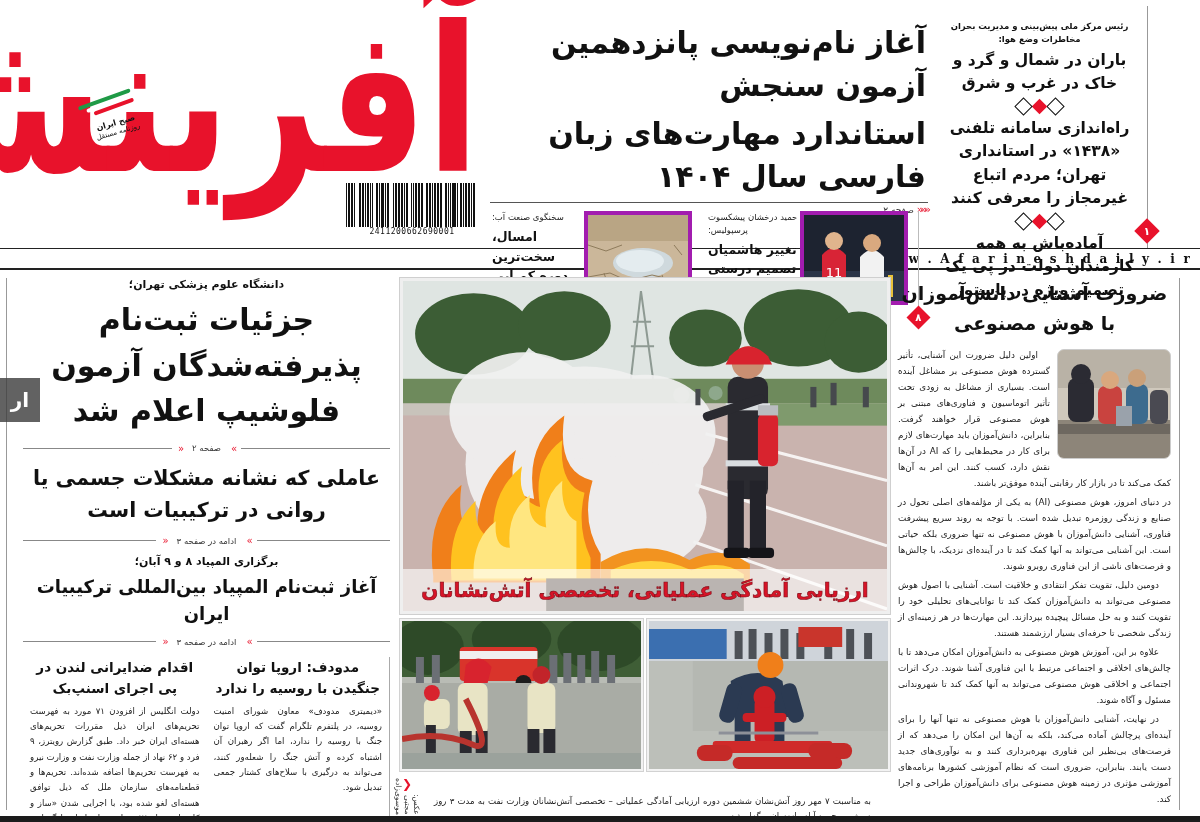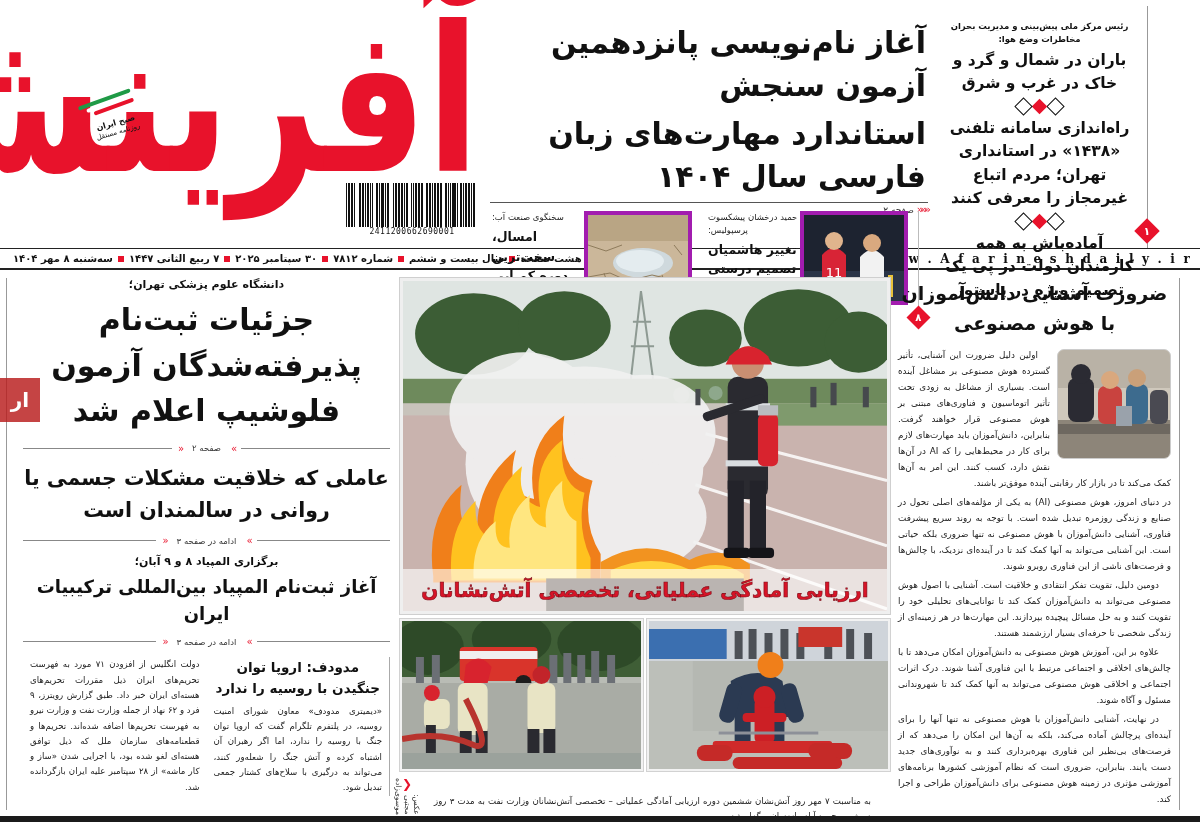--- a/index.html
+++ b/index.html
@@ -127,21 +127,21 @@
   .caption p{margin:17px;font-size:8.6px;line-height:1.72;text-align:justify;color:#1a1a1a;}
 
   
   .lcol{width:286px;flex:none;padding:0 8px 0 4px;border-right:1.5px solid #999;box-sizing:border-box;direction:rtl;position:relative;}
   .l-head{text-align:center;font-size:19px;font-weight:bold;line-height:1.6;color:#111;margin-bottom:8px;}
   .l-body{font-size:8.8px;line-height:1.82;text-align:justify;color:#1a1a1a;}
   .l-thumb{width:112px;height:108px;float:right;margin:2px 0 4px 7px;border-radius:7px;overflow:hidden;border:1px solid #ccc;position:relative;background:#cfc7bc;}
   .l-para{margin:0 0 3px;}
   .l-para.indent{text-indent:12px;}
 
-  .watermark{position:absolute;left:0;top:378px;width:40px;height:44px;background:#b91c1c;opacity:.82;
+  .watermark{position:absolute;left:0;top:378px;width:40px;height:44px;background:#404040;opacity:.82;
              display:flex;align-items:center;justify-content:center;color:#fff;font-size:20px;font-weight:bold;}
   .footrule{position:absolute;left:0;right:0;bottom:0;height:6px;background:#1b1b1b;}
 </style>
 </head>
 <body>
 
 <div class="page">
 
   <div class="topband">
 
@@ -293,71 +293,57 @@
         <div class="lt-title">آماده‌باش به همه کارمندان دولت در پی یک تصمیم ویژه در پاستور</div>
       </div>
       <div class="pgdia-left">
         <b>۱</b>
       </div>
     </div>
   </div>
 
   <div class="datebar">
     <div class="site">w w w . A f a r i n e s h d a i l y . i r</div>
-    <div class="dateline" id="dateline">
-        <span>سه‌شنبه ۸ مهر ۱۴۰۴</span>
-        <i></i>
-        <span>۷ ربیع الثانی ۱۴۴۷</span>
-        <i></i>
-        <span>۳۰ سپتامبر ۲۰۲۵</span>
-        <i></i>
-        <span>شماره ۷۸۱۲</span>
-        <i></i>
-        <span>سال بیست و ششم</span>
-        <i></i>
-        <span>هشت صفحه</span>
-        <i></i>
-        <span>۵۰۰۰ تومان</span>
-      </div>
   </div>
 
   <div class="body">
 
     <div class="rcol">
       <div class="r-kicker">دانشگاه علوم پزشکی تهران؛</div>
       <div class="r-head">جزئیات ثبت‌نام پذیرفته‌شدگان آزمون فلوشیپ اعلام شد</div>
       <div class="contrule">
         <span class="ln"></span>
         <span class="mk">»</span>
         <span class="tag">صفحه ۲</span>
         <span class="mk">«</span>
         <span class="ln"></span>
       </div>
 
-      <div class="r-sub">عاملی که خلاقیت مشکلات جسمی یا روانی در سالمندان است</div>
+      <div class="r-sub">عاملی که نشانه مشکلات جسمی یا روانی در ترکیبیات است</div>
       <div class="contrule">
         <span class="ln"></span>
         <span class="mk">»</span>
         <span class="tag">ادامه در صفحه ۳</span>
         <span class="mk">«</span>
         <span class="ln"></span>
       </div>
 
       <div class="r-kick2">برگزاری المپیاد ۸ و ۹ آبان؛</div>
       <div class="r-sub2">آغاز ثبت‌نام المپیاد بین‌المللی ترکیبیات ایران</div>
       <div class="contrule">
         <span class="ln"></span>
         <span class="mk">»</span>
         <span class="tag">ادامه در صفحه ۳</span>
         <span class="mk">«</span>
         <span class="ln"></span>
       </div>
 
       <div class="twocol">
         <div>
+          <div class="mini-h">اقدام ضدایرانی لندن در پی اجرای اسنپ‌بک</div>
           <div class="mini-p">دولت انگلیس از افزودن ۷۱ مورد به فهرست تحریم‌های ایران ذیل مقررات تحریم‌های هسته‌ای ایران خبر داد. طبق گزارش رویترز، ۹ فرد و ۶۲ نهاد از جمله وزارت نفت و وزارت نیرو به فهرست تحریم‌ها اضافه شده‌اند. تحریم‌ها و قطعنامه‌های سازمان ملل که ذیل توافق هسته‌ای لغو شده بود، با اجرایی شدن «ساز و کار ماشه» از ۲۸ سپتامبر علیه ایران بازگردانده شد.</div>
         </div>
         <div>
           <div class="mini-h">مدودف: اروپا توان جنگیدن با روسیه را ندارد</div>
           <div class="mini-p">«دیمیتری مدودف» معاون شورای امنیت روسیه، در پلتفرم تلگرام گفت که اروپا توان جنگ با روسیه را ندارد، اما اگر رهبران آن اشتباه کرده و آتش جنگ را شعله‌ور کنند، می‌تواند به درگیری با سلاح‌های کشتار جمعی تبدیل شود.</div>
         </div>
       </div>
 
     </div>
 

